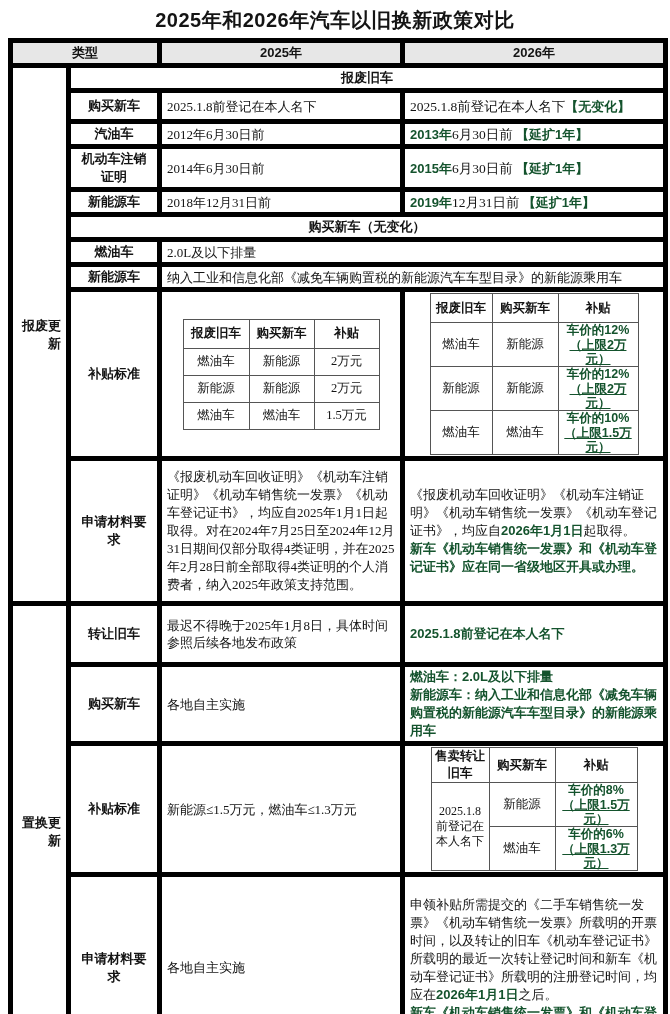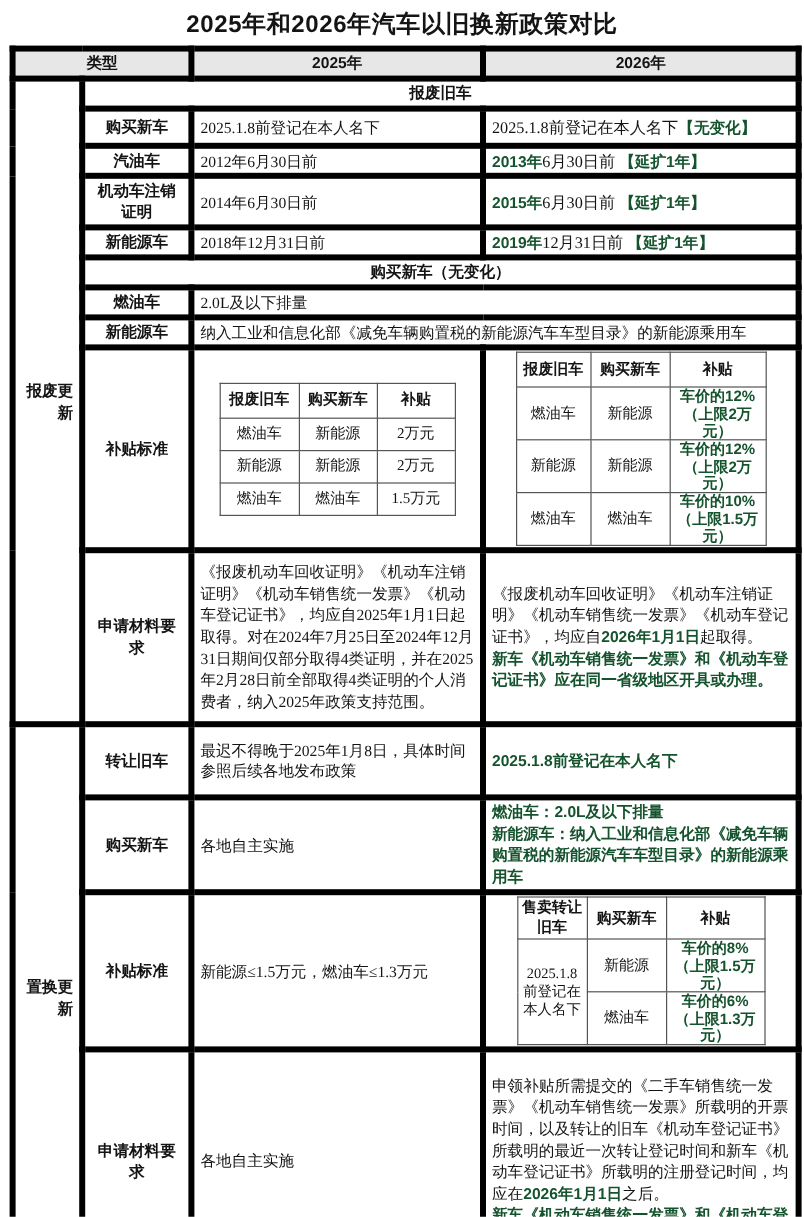--- a/index.html
+++ b/index.html
@@ -12,21 +12,21 @@
   td.lbl{font-weight:bold;text-align:center;font-size:13.5px;padding:0 2px;}
   td.sub3{font-weight:bold;text-align:center;font-size:14px;}
   .song{font-family:"Liberation Serif","DejaVu Serif",serif;font-size:13.5px;}
   .b{color:#14532d;font-weight:bold;font-family:"Liberation Sans",sans-serif;}
   .mat{line-height:18px;font-size:13px;}
   td.v{line-height:17px;}
   table.inner{border-collapse:collapse;margin:0 auto;table-layout:fixed;}
   table.inner th,table.inner td{border:1px solid #555;text-align:center;font-size:12.5px;padding:0 2px;vertical-align:middle;overflow:hidden;}
   table.inner th{font-weight:bold;}
   .subamt{font-size:12px;line-height:14px;}
-  .line2{margin-top:1px;}
+  .line2{margin-top:1px;text-decoration:underline;}
 </style>
 </head>
 <body>
 
 <div class="page-title">2025年和2026年汽车以旧换新政策对比</div>
 
 <table class="main">
 <colgroup>
       <col style="width:58px">
       <col style="width:91px">

